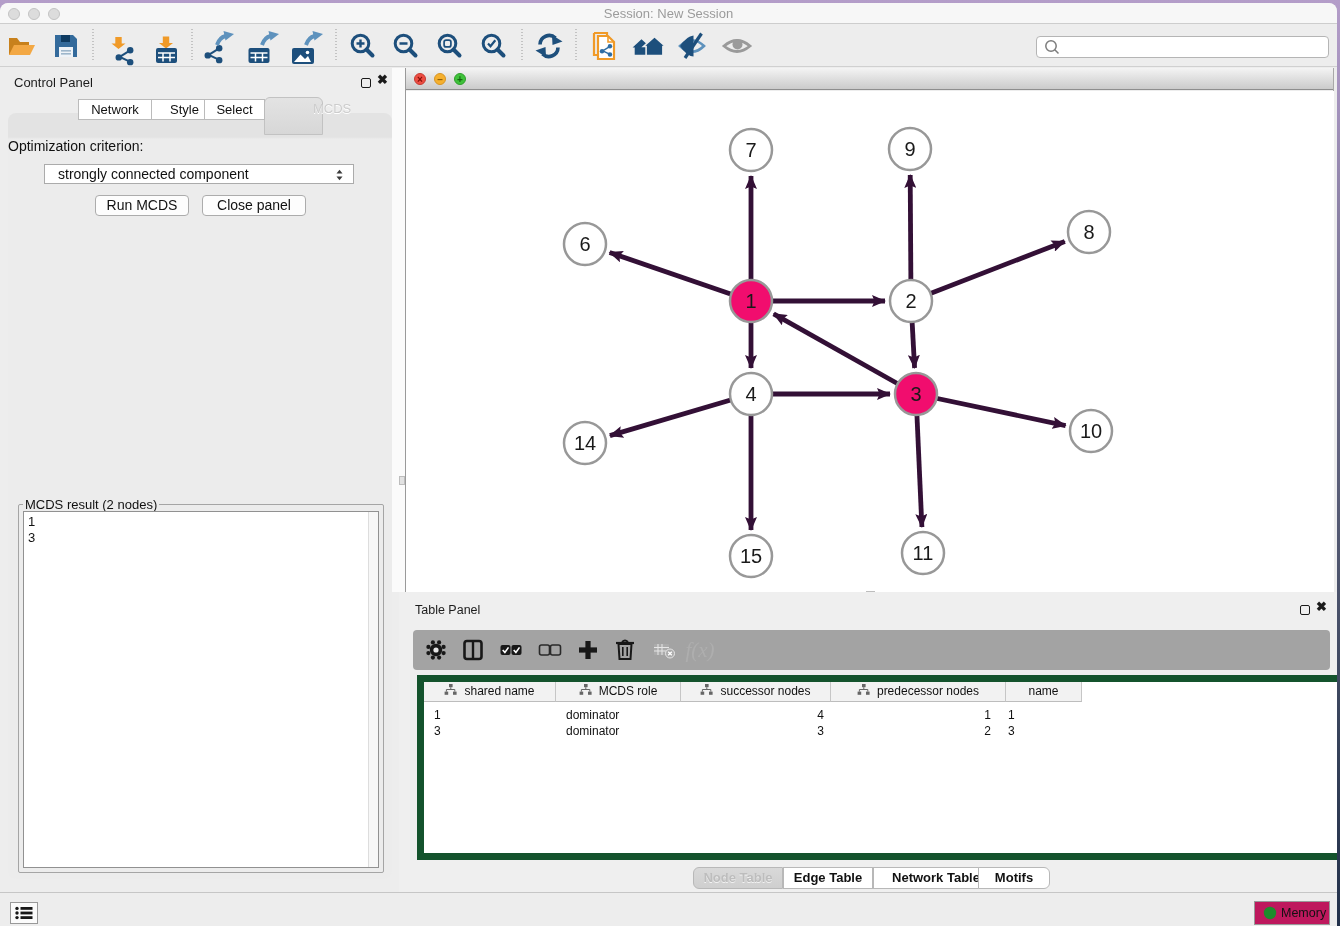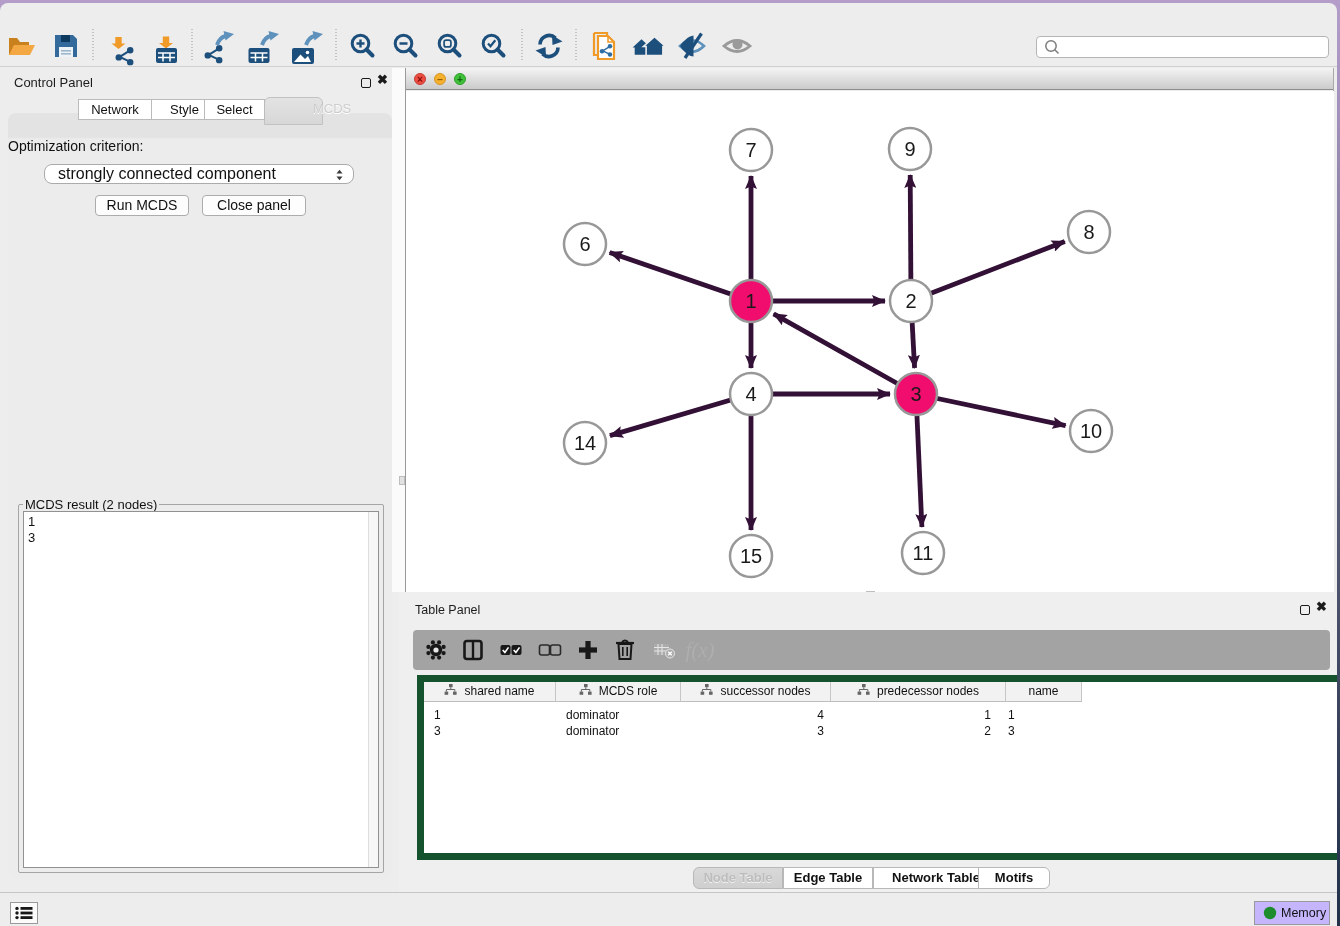--- a/index.html
+++ b/index.html
@@ -20,31 +20,31 @@
 #toolbar { position:absolute; left:0; top:22px; width:100%; height:42px;
   background:#ededed; border-bottom:1px solid #d0d0d0; }
 #search { position:absolute; left:1036px; top:11px; width:293px; height:22px;
   background:#fff; border:1px solid #b5b5b5; border-radius:4px; }
 
 #cp-title { position:absolute; left:14px; top:72px; font-size:13px; color:#1c1c1c; }
 .sqico { position:absolute; width:10px; height:10px; border:1.6px solid #1a1a1a; border-radius:2px; }
 .xico { position:absolute; font-size:13px; font-weight:bold; color:#1a1a1a; }
 .tab { position:absolute; z-index:5; top:96px; height:21px; background:#fff; border:1px solid #bbb;
   font-size:13px; color:#111; text-align:center; line-height:19px; }
-#tab-mcds { position:absolute; z-index:4; left:264px; top:94px; width:59px; height:28px;
+#tab-mcds { position:absolute; z-index:4; left:264px; top:94px; width:59px; height:38px;
   background:linear-gradient(180deg,#e3e3e3,#d7d7d7); border:1px solid #c2c2c2;
   border-radius:6px 6px 0 0; font-size:13px; color:#ccc; text-align:right; line-height:22px;
   text-shadow:0 1px 0 #fff;padding-left:48px; }
 #cp-box { position:absolute; left:8px; top:110px; width:384px; height:766px;
   background:linear-gradient(180deg,#e3e3e3 0,#e3e3e3 24px,#ececec 26px); border-radius:8px; }
 #opt-label { position:absolute; left:0; top:25px; width:100%; text-align:left;
   font-size:14px; color:#111; }
 #cp-select { position:absolute; left:36px; top:51px; width:310px; height:20px;
-  background:#fff; border:1px solid #ababab; border-radius:8px;
-  font-size:16px; color:#111; line-height:18px; padding-left:13px; }
+  background:#fff; border:1px solid #ababab; border-radius:0;
+  font-size:14px; color:#111; line-height:18px; padding-left:13px; }
 .cpbtn { position:absolute; top:82px; height:21px; background:#fdfdfd; border:1px solid #acacac;
   border-radius:4px; font-size:14px; color:#111; text-align:center; line-height:19px; }
 #fieldset { position:absolute; left:10px; top:391px; width:366px; height:369px;
   border:1px solid #a5a5a5; border-radius:2px; }
 #fs-label { position:absolute; left:4px; top:-8px; background:#ececec; padding:0 2px;
   font-size:13px; color:#111; }
 #fs-text { position:absolute; left:4px; top:6px; right:4px; bottom:4px; background:#fff;
   border:1px solid #919191; font-size:13px; color:#111; line-height:16px; padding:2px 0 0 4px; }
 #fs-scroll { position:absolute; right:0; top:0; width:10px; height:100%;
   background:#f7f7f7; border-left:1px solid #ddd; }
@@ -70,25 +70,31 @@
   font-size:12px; color:#111; text-align:center; line-height:19px; }
 .cell { position:absolute; font-size:12px; color:#111; height:16px; line-height:16px; }
 .btab { position:absolute; top:275px; height:22px; background:#fff; border:1px solid #b8b8b8;
   font-size:13px; font-weight:bold; color:#111; text-align:center; line-height:20px; }
 
 #status { position:absolute; left:0; top:889px; width:100%; height:34px;
   background:#ededed; border-top:1px solid #c6c6c6; }
 #listbtn { position:absolute; left:10px; top:9px; width:28px; height:22px;
   background:#fbfbfb; border:1px solid #999; }
 #membtn { position:absolute; left:1254px; top:8px; width:76px; height:24px;
-  background:#c4b5fd; border:1px solid #999; font-size:12.5px; color:#111; }
+  background:#be185d; border:1px solid #999; font-size:12.5px; color:#111; }
 </style>
 </head>
 <body>
 <div id="win">
+  <div id="titlebar">
+    <div class="tl" style="left:8px"></div>
+    <div class="tl" style="left:28px"></div>
+    <div class="tl" style="left:48px"></div>
+    <div id="wtitle">Session: New Session</div>
+  </div>
   <div id="toolbar">
     <svg width="1337" height="41" viewBox="0 0 1337 41" style="position:absolute;left:0;top:0">
         <line x1="93" y1="4" x2="93" y2="37" stroke="#999" stroke-width="1" stroke-dasharray="1,2"></line>
         <line x1="192" y1="4" x2="192" y2="37" stroke="#999" stroke-width="1" stroke-dasharray="1,2"></line>
         <line x1="336" y1="4" x2="336" y2="37" stroke="#999" stroke-width="1" stroke-dasharray="1,2"></line>
         <line x1="522" y1="4" x2="522" y2="37" stroke="#999" stroke-width="1" stroke-dasharray="1,2"></line>
         <line x1="576" y1="4" x2="576" y2="37" stroke="#999" stroke-width="1" stroke-dasharray="1,2"></line>
         <path d="M9,30 L9,13 L17,13 L20,17 L29,17 L29,22 Z" fill="#c8811c"></path>
         <path d="M9,30 L14,20 L35,20 L30,30 Z" fill="#f3a844"></path>
         <path d="M55,10 L73,10 L77,14 L77,32 L55,32 Z" fill="#336a9b"></path>

